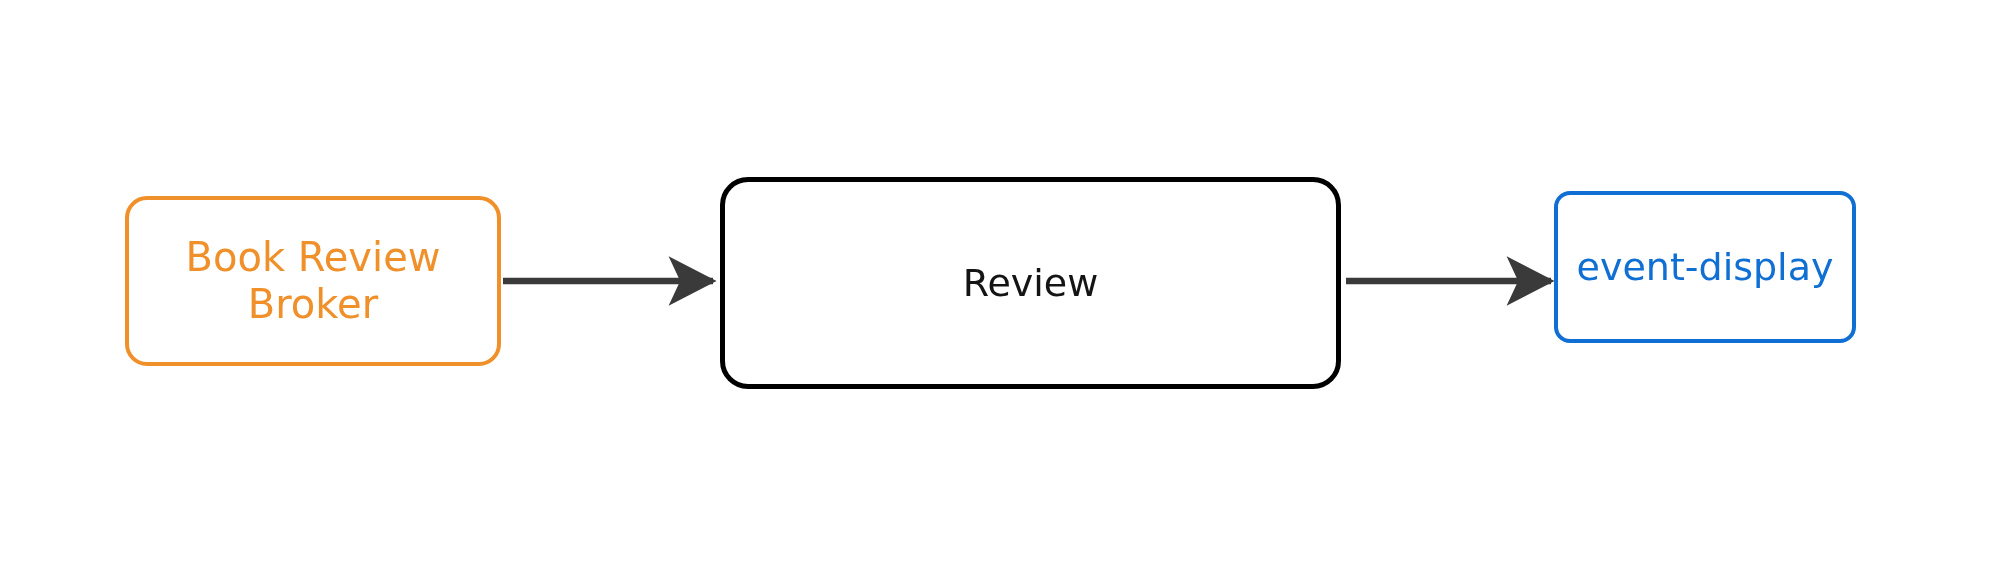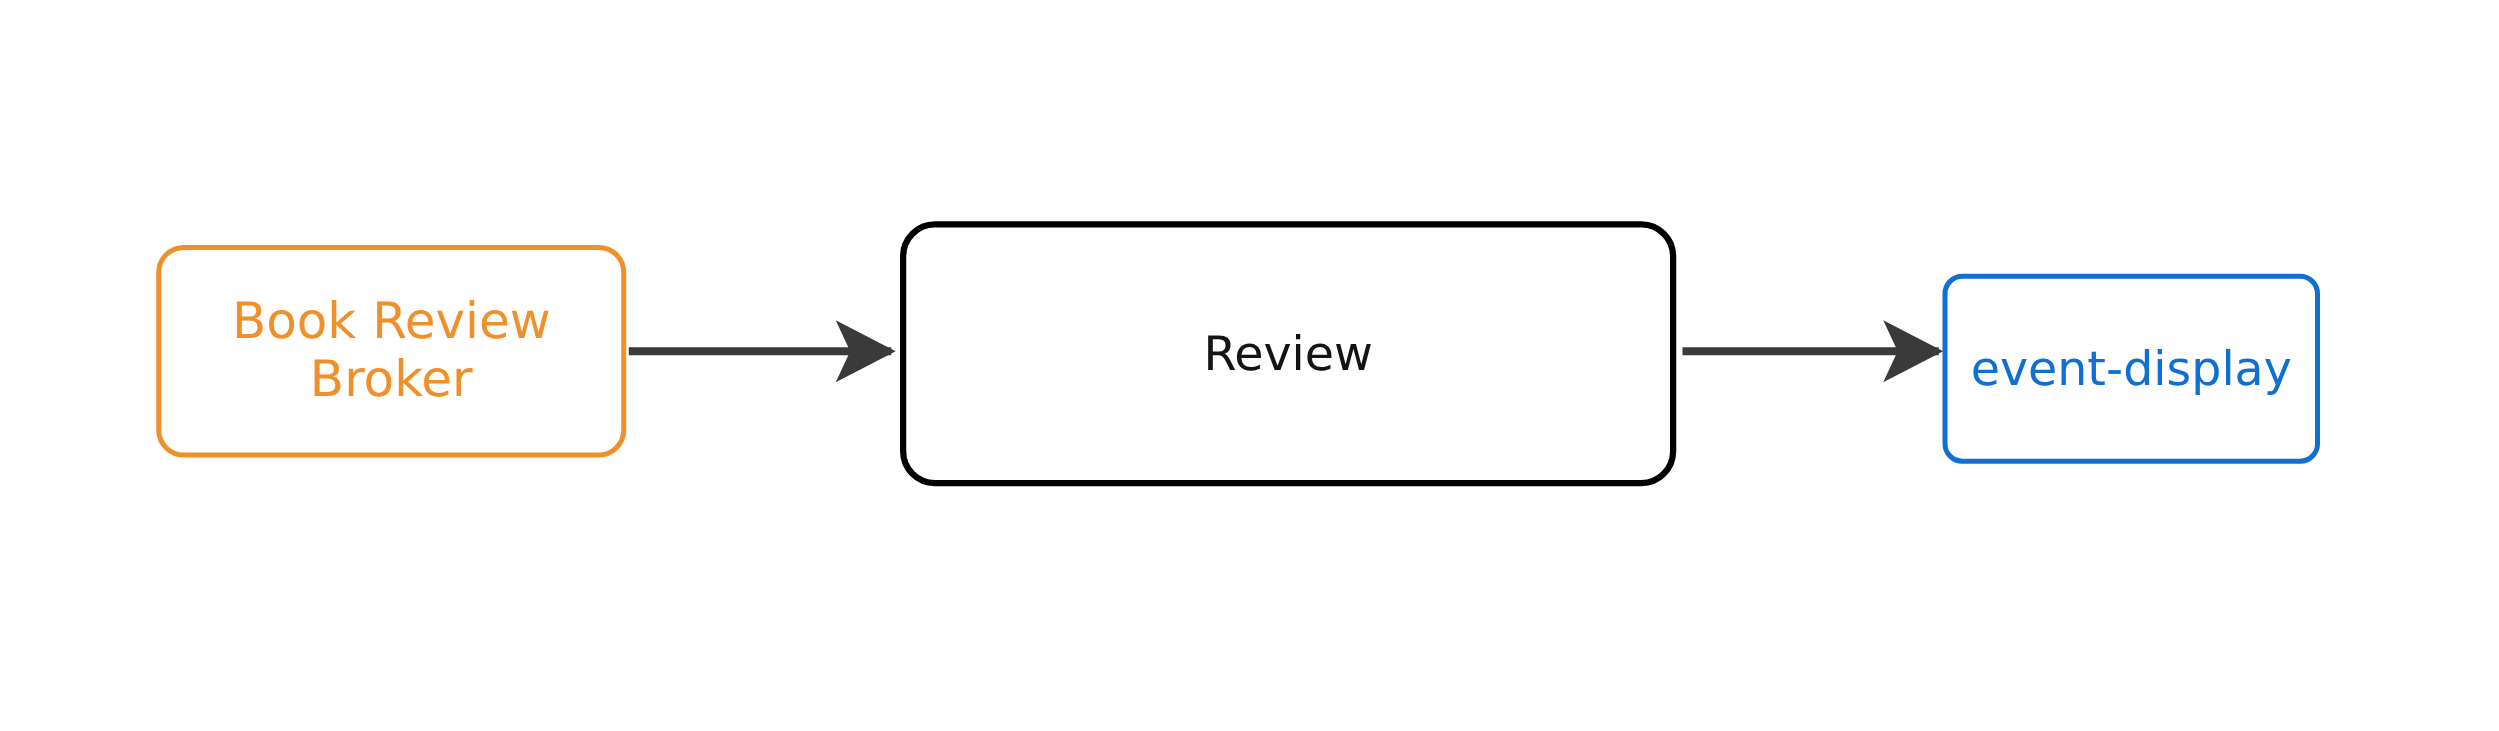--- a/index.html
+++ b/index.html
@@ -56,21 +56,21 @@
     height: 212px;
     border: 5px solid #000000;
     border-radius: 28px;
     color: #141414;
     font-size: 38px;
   }
 
   
   #node-sink {
     left: 1554px;
-    top: 219px;
+    top: 191px;
     width: 302px;
     height: 152px;
     border: 4px solid #0f6fd2;
     border-radius: 16px;
     color: #0f6fd2;
     font-size: 38px;
   }
 
   
   .edge {

